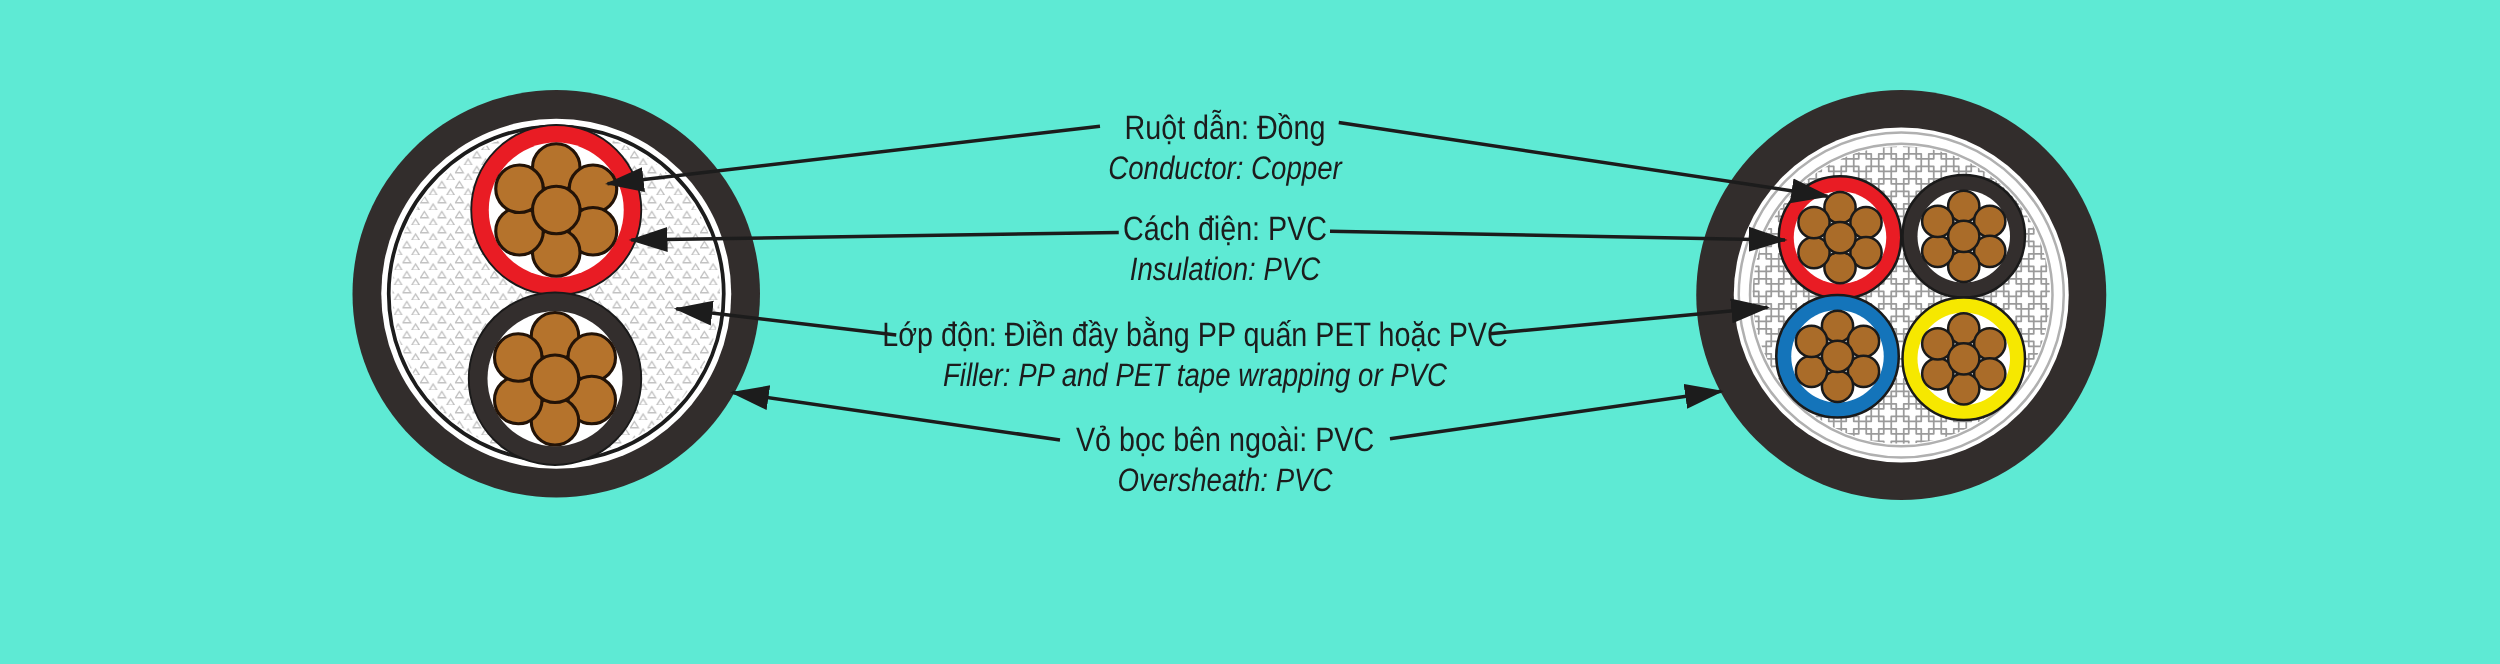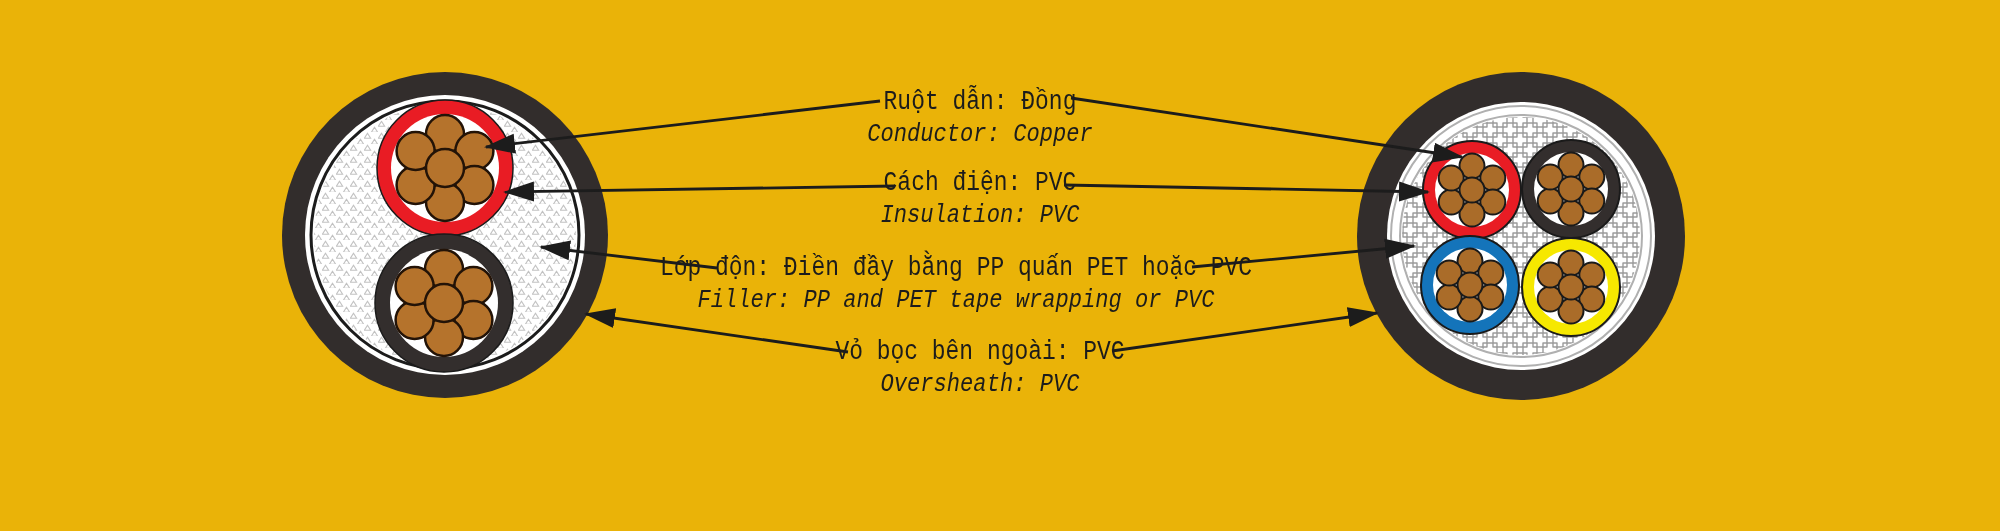--- a/index.html
+++ b/index.html
@@ -1,20 +1,20 @@
 <!DOCTYPE html>
 <html><head>
 <meta charset="utf-8">
 <style>
   html,body{margin:0;padding:0;background:#ffffff;}
   #stage{
     position:relative;
     width:2000px;height:531px;
-    background:#eab308;
-    font-family:Liberation Mono, monospace;
+    background:#5eead4;
+    font-family:Liberation Sans, sans-serif;
     overflow:hidden;
   }
   #diagram-svg{position:absolute;left:0;top:0;}
   .label{
     position:absolute;
     text-align:center;
     white-space:nowrap;
     transform:translateX(-50%) scaleX(0.85);
     color:#1c1c1c;
   }

